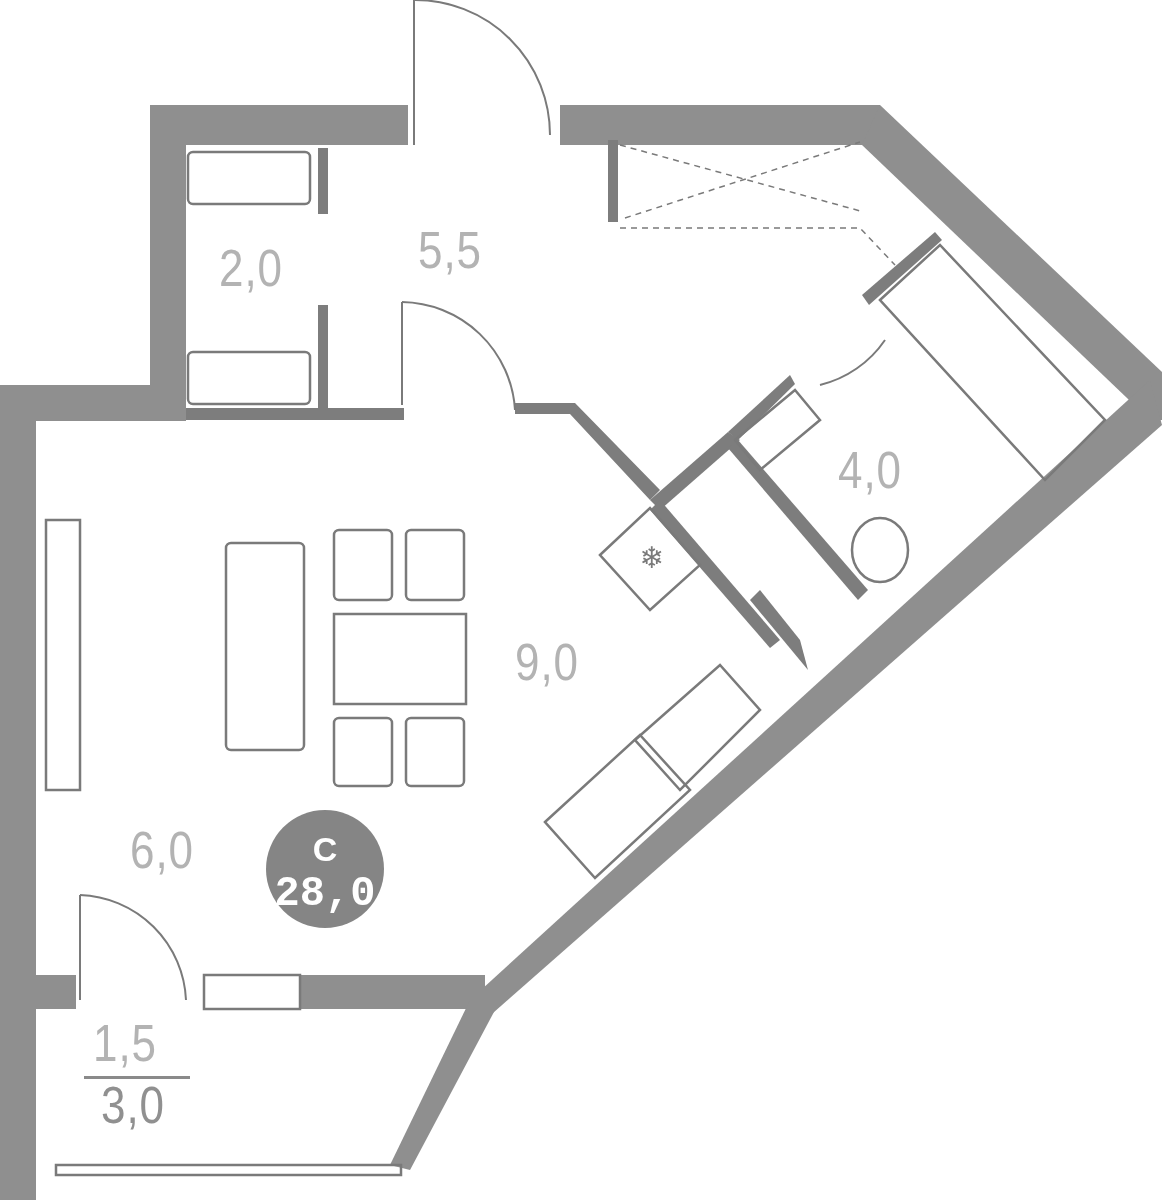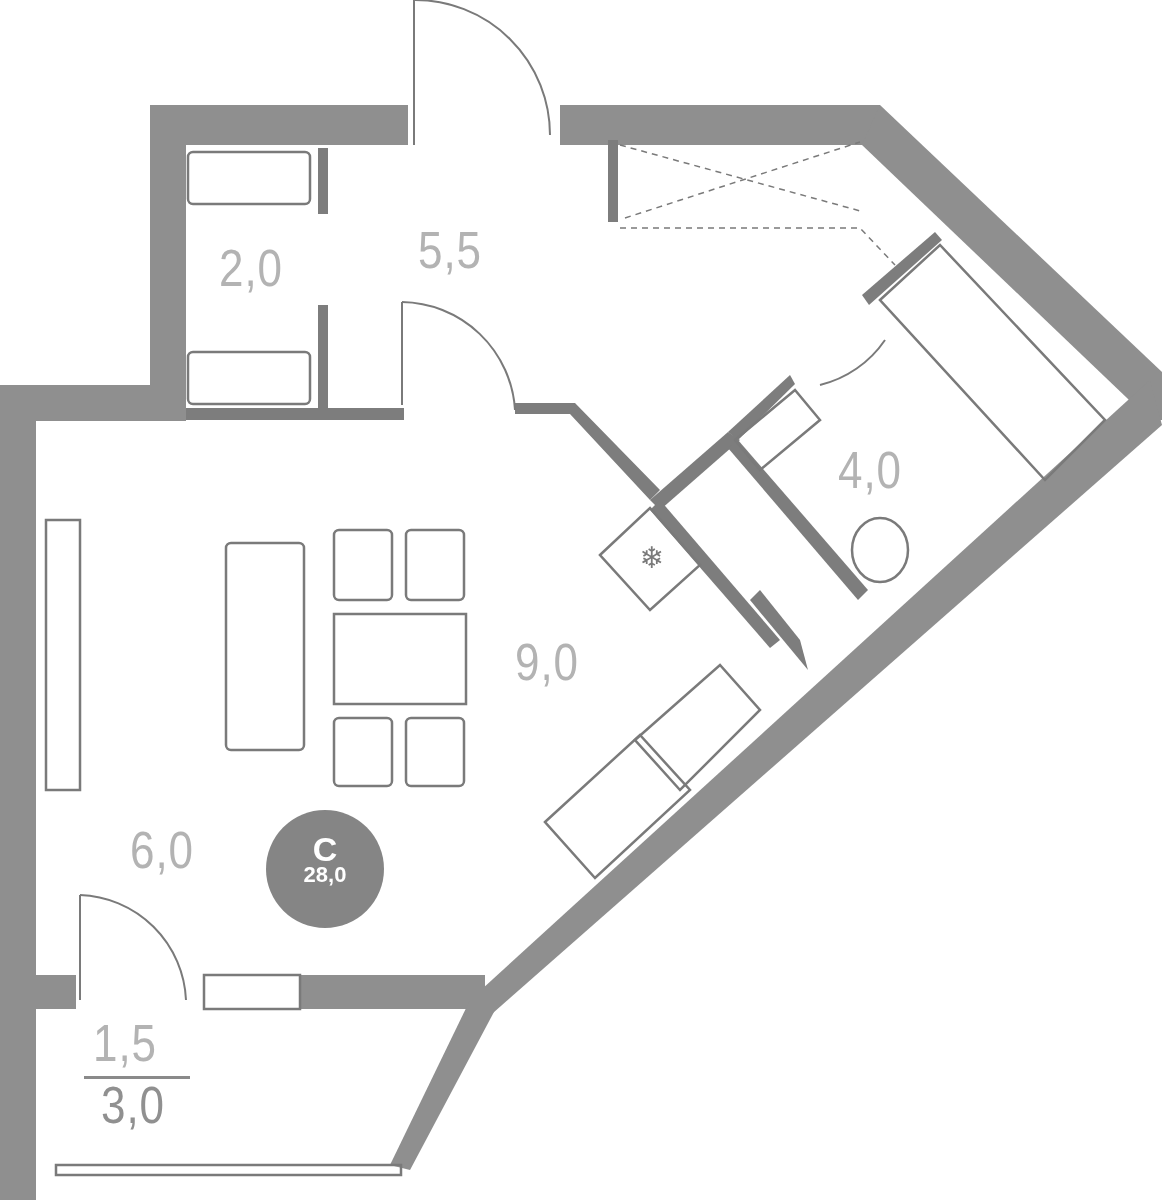--- a/index.html
+++ b/index.html
@@ -2,21 +2,21 @@
 <html><head>
 <meta charset="utf-8">
 <style>
   html,body{margin:0;padding:0;background:#fff;}
   .wrap{position:relative;width:1162px;height:1200px;overflow:hidden;background:#fff;}
   svg{position:absolute;left:0;top:0;}
   .lbl{position:absolute;font-family:"Liberation Sans",sans-serif;color:#b3b3b3;font-size:44px;line-height:1;transform:translate(-50%,-50%) scaleY(1.18);letter-spacing:1px;}
   .lbl.dark{color:#909090;}
   .badge{position:absolute;left:266px;top:810px;width:118px;height:118px;border-radius:50%;background:#858585;color:#fff;font-family:"Liberation Sans",sans-serif;font-weight:bold;text-align:center;}
   .badge .t{position:absolute;left:0;right:0;top:20px;font-size:34px;}
-  .badge .a{position:absolute;left:0;right:0;top:52px;font-size:22px;}
+  .badge .a{position:absolute;left:0;right:0;top:60px;font-size:42px;font-family:Liberation Mono, monospace;}
   .frac{position:absolute;left:84px;top:1076px;width:106px;height:3px;background:#8a8a8a;}
 </style>
 </head>
 <body>
 
 <div class="wrap">
 <svg width="1162" height="1200" viewBox="0 0 1162 1200">
   <g fill="#8f8f8f">
 
     <rect x="150" y="105" width="258" height="40"></rect>

